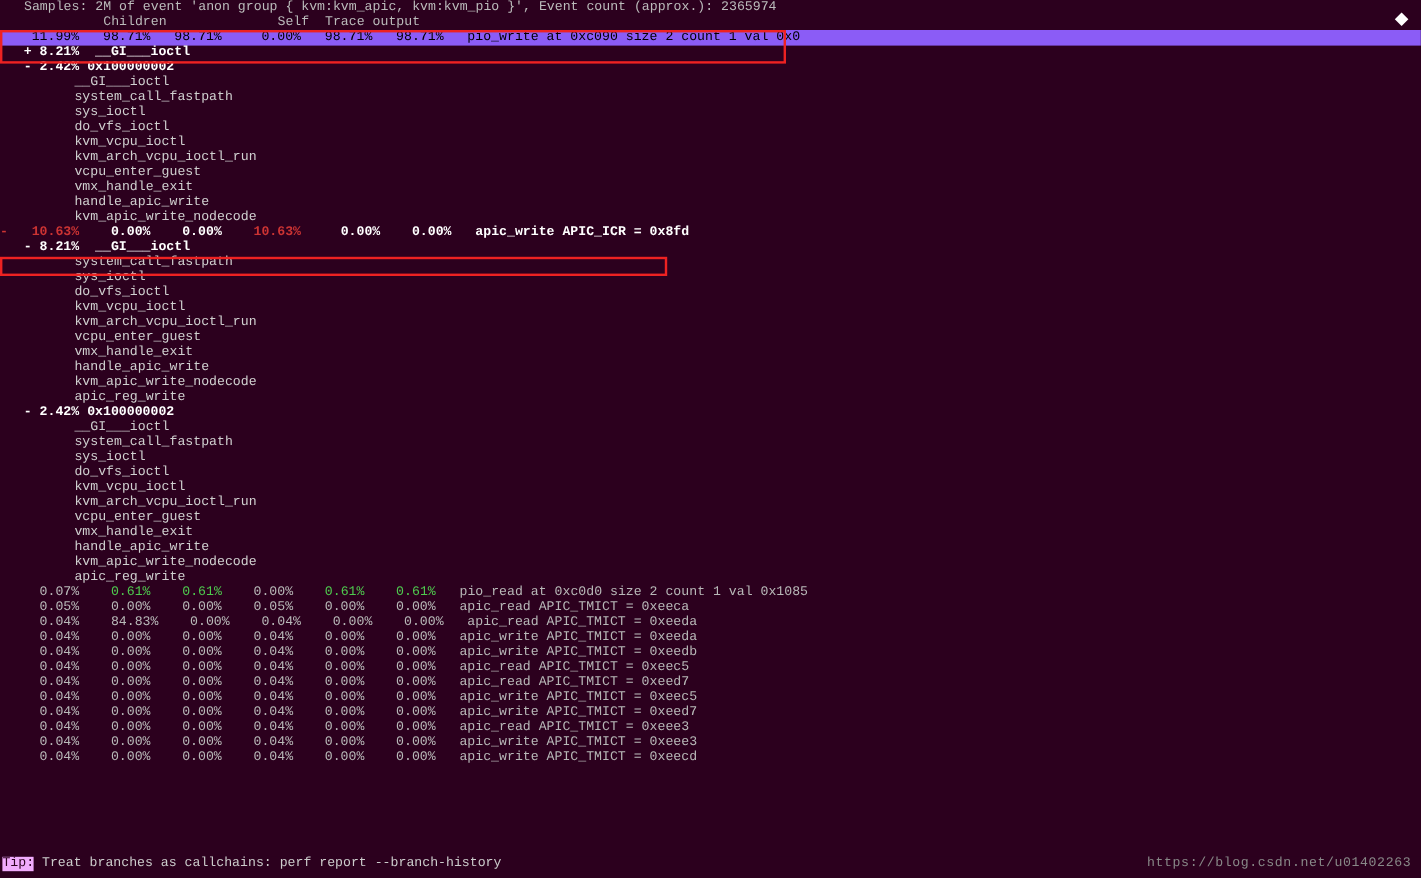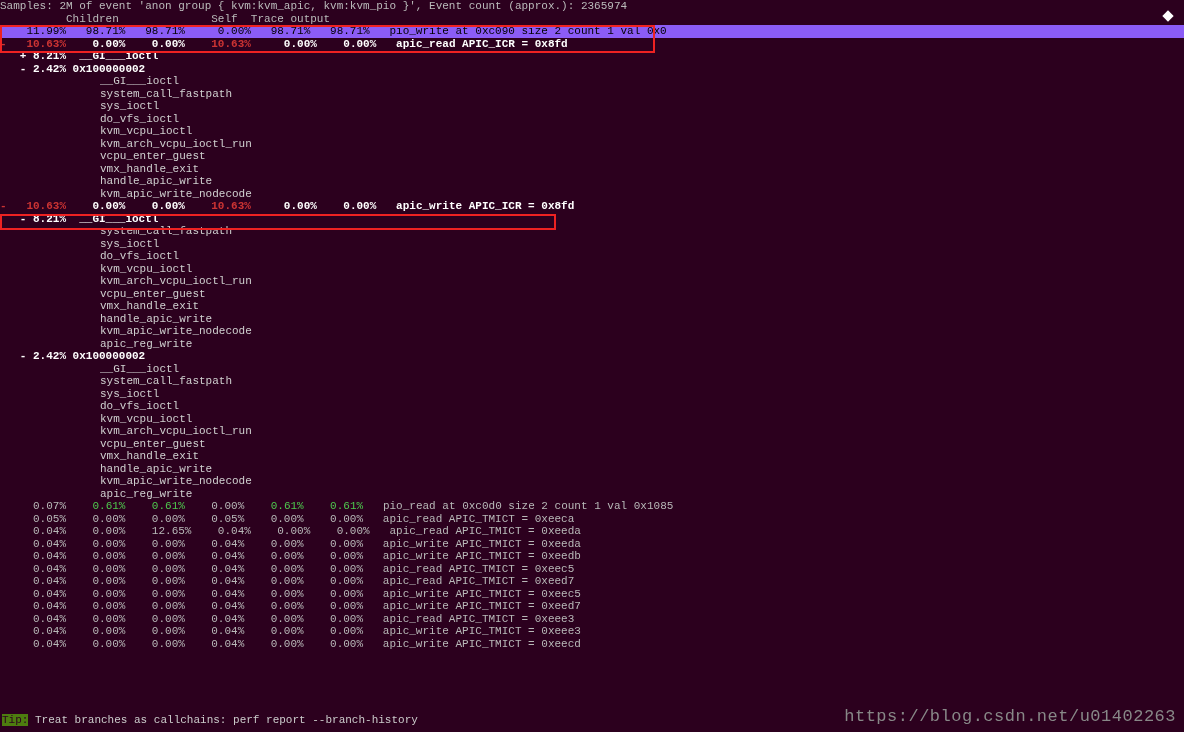--- a/index.html
+++ b/index.html
@@ -8,69 +8,68 @@
     font-family: "Consolas", "Courier New", monospace;
     font-size: 11px;
     color: #d0d0d0;
     width: 1184px;
     height: 732px;
     overflow: hidden;
     position: relative;
   }
   .screen { position: absolute; inset: 0; }
   .line { white-space: pre; height: 12.5px; line-height: 12.5px; }
-  .hdr { color: #bbb; }
+  .hdr { color: #bbb; padding-left: 20px; }
   .yellow-bg { background: #8b5cf6; color: #000; }
   .white { color: #fff; font-weight: bold; }
   .dimred { color: #cc3333; }
   .green { color: #4ec94e; }
   .gray { color: #b8b8b8; }
-  .indent3 { padding-left: 100px; }
+  .indent3 { padding-left: 62px; }
   .box-red {
     position: absolute;
     border: 2px solid #e22;
     pointer-events: none;
   }
   .tip {
     position: absolute;
     bottom: 6px;
     left: 0;
     right: 0;
     background: #2c001e;
     color: #ccc;
     padding-left: 2px;
   }
-  .tip .inv { background: #4d7c0f; color: #2c001e; }
+  .tip .inv { background: #f0abfc; color: #2c001e; }
   .watermark {
     position: absolute;
     bottom: 6px;
     right: 8px;
     color: #888;
-    font-size: 17px;
+    font-size: 11px;
     letter-spacing: 0.5px;
   }
   .diamond {
     position: absolute;
     top: 12px;
     right: 12px;
     width: 8px; height: 8px;
     background: #fff;
     transform: rotate(45deg);
   }
 </style>
 </head>
 <body>
 
 <div class="screen">
   <div class="line hdr">Samples: 2M of event 'anon group { kvm:kvm_apic, kvm:kvm_pio }', Event count (approx.): 2365974</div>
   <div class="line hdr">          Children              Self  Trace output</div>
 
   <div class="line yellow-bg">    11.99%   98.71%   98.71%     0.00%   98.71%   98.71%   pio_write at 0xc090 size 2 count 1 val 0x0</div>
 
-  <div class="line white"><span class="dimred">-   10.63%</span><span>    0.00%    0.00%</span><span class="dimred">    10.63%</span><span>     0.00%    0.00%   apic_read APIC_ICR = 0x8fd</span></div>
 
   <div class="line white">   + 8.21%  __GI___ioctl</div>
   <div class="line white">   - 2.42% 0x100000002</div>
   <div id="calls1">
       <div class="line indent3">__GI___ioctl</div>
       <div class="line indent3">system_call_fastpath</div>
       <div class="line indent3">sys_ioctl</div>
       <div class="line indent3">do_vfs_ioctl</div>
       <div class="line indent3">kvm_vcpu_ioctl</div>
       <div class="line indent3">kvm_arch_vcpu_ioctl_run</div>
@@ -107,21 +106,21 @@
       <div class="line indent3">vcpu_enter_guest</div>
       <div class="line indent3">vmx_handle_exit</div>
       <div class="line indent3">handle_apic_write</div>
       <div class="line indent3">kvm_apic_write_nodecode</div>
       <div class="line indent3">apic_reg_write</div>
     </div>
 
   <div id="tail">
       <div class="line gray">     0.07%   <span class="green"> 0.61%</span>   <span class="green"> 0.61%</span>    0.00%   <span class="green"> 0.61%</span>   <span class="green"> 0.61%</span>   pio_read at 0xc0d0 size 2 count 1 val 0x1085</div>
       <div class="line gray">     0.05%    0.00%    0.00%    0.05%    0.00%    0.00%   apic_read APIC_TMICT = 0xeeca</div>
-      <div class="line gray">     0.04%    0.00%    12.65%    0.04%    0.00%    0.00%   apic_read APIC_TMICT = 0xeeda</div>
+      <div class="line gray">     0.04%    84.83%    0.00%    0.04%    0.00%    0.00%   apic_read APIC_TMICT = 0xeeda</div>
       <div class="line gray">     0.04%    0.00%    0.00%    0.04%    0.00%    0.00%   apic_write APIC_TMICT = 0xeeda</div>
       <div class="line gray">     0.04%    0.00%    0.00%    0.04%    0.00%    0.00%   apic_write APIC_TMICT = 0xeedb</div>
       <div class="line gray">     0.04%    0.00%    0.00%    0.04%    0.00%    0.00%   apic_read APIC_TMICT = 0xeec5</div>
       <div class="line gray">     0.04%    0.00%    0.00%    0.04%    0.00%    0.00%   apic_read APIC_TMICT = 0xeed7</div>
       <div class="line gray">     0.04%    0.00%    0.00%    0.04%    0.00%    0.00%   apic_write APIC_TMICT = 0xeec5</div>
       <div class="line gray">     0.04%    0.00%    0.00%    0.04%    0.00%    0.00%   apic_write APIC_TMICT = 0xeed7</div>
       <div class="line gray">     0.04%    0.00%    0.00%    0.04%    0.00%    0.00%   apic_read APIC_TMICT = 0xeee3</div>
       <div class="line gray">     0.04%    0.00%    0.00%    0.04%    0.00%    0.00%   apic_write APIC_TMICT = 0xeee3</div>
       <div class="line gray">     0.04%    0.00%    0.00%    0.04%    0.00%    0.00%   apic_write APIC_TMICT = 0xeecd</div>
     </div>

